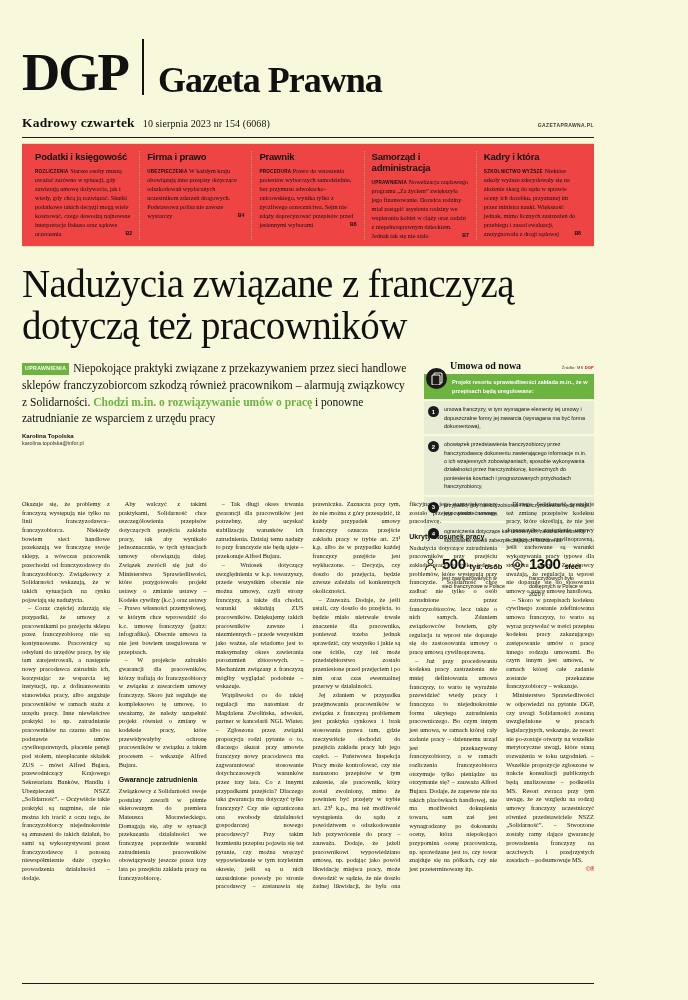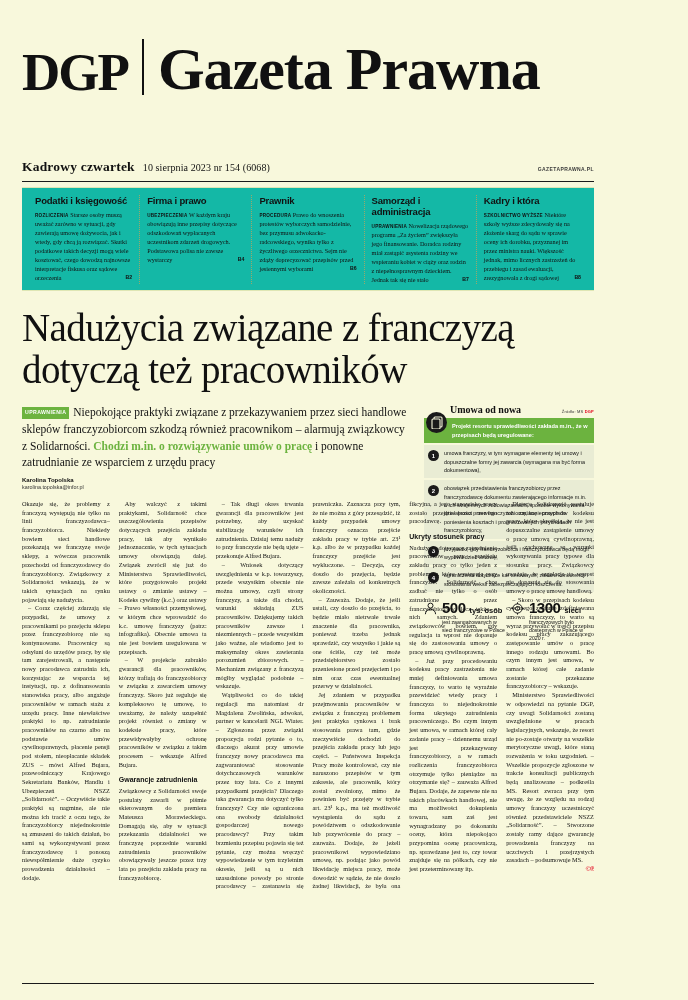--- a/index.html
+++ b/index.html
@@ -17,37 +17,37 @@
   .masthead{display:flex;align-items:flex-end;padding-top:18px;height:62px;}
   .logo-dgp{
     font-family:"Liberation Serif", serif;
     font-weight:bold;font-size:53px;line-height:.92;letter-spacing:-2px;
   }
   .logo-sep{
     width:2px;background:#111;height:56px;margin:0 14px 2px 14px;
   }
   .logo-gazeta{
     font-family:"Liberation Serif", serif;
-    font-weight:bold;font-size:60px;line-height:.92;letter-spacing:-1px;
+    font-weight:bold;font-size:36px;line-height:.92;letter-spacing:-1px;
   }
 
   .subhead{
     display:flex;align-items:baseline;
     margin-top:18px;padding-bottom:6px;
     border-bottom:1.5px solid #1a1a1a;
   }
-  .kadrowy{font-weight:bold;font-size:13.5px;letter-spacing:.2px;margin-top:44px;}
+  .kadrowy{font-weight:bold;font-size:13.5px;letter-spacing:.2px;}
   .issue{font-size:10px;margin-left:8px;letter-spacing:.1px;}
   .brandmark{margin-left:auto;font-size:5px;font-weight:bold;letter-spacing:.4px;color:#3a3a3a;
     font-family:"Liberation Sans", sans-serif;}
 
   
   .navstrip{
     margin-top:5px;
-    background:#14b8a6;
+    background:#ef4444;
     border-top:1px solid #dfe6b4;
     border-bottom:1px solid #dfe6b4;
     display:flex;
     padding:7px 6px 6px 6px;
     box-sizing:border-box;
     height:104px;
   }
   .navcol{
     flex:1;padding:0 7px;box-sizing:border-box;
     border-right:1px dotted #9aa86a;

